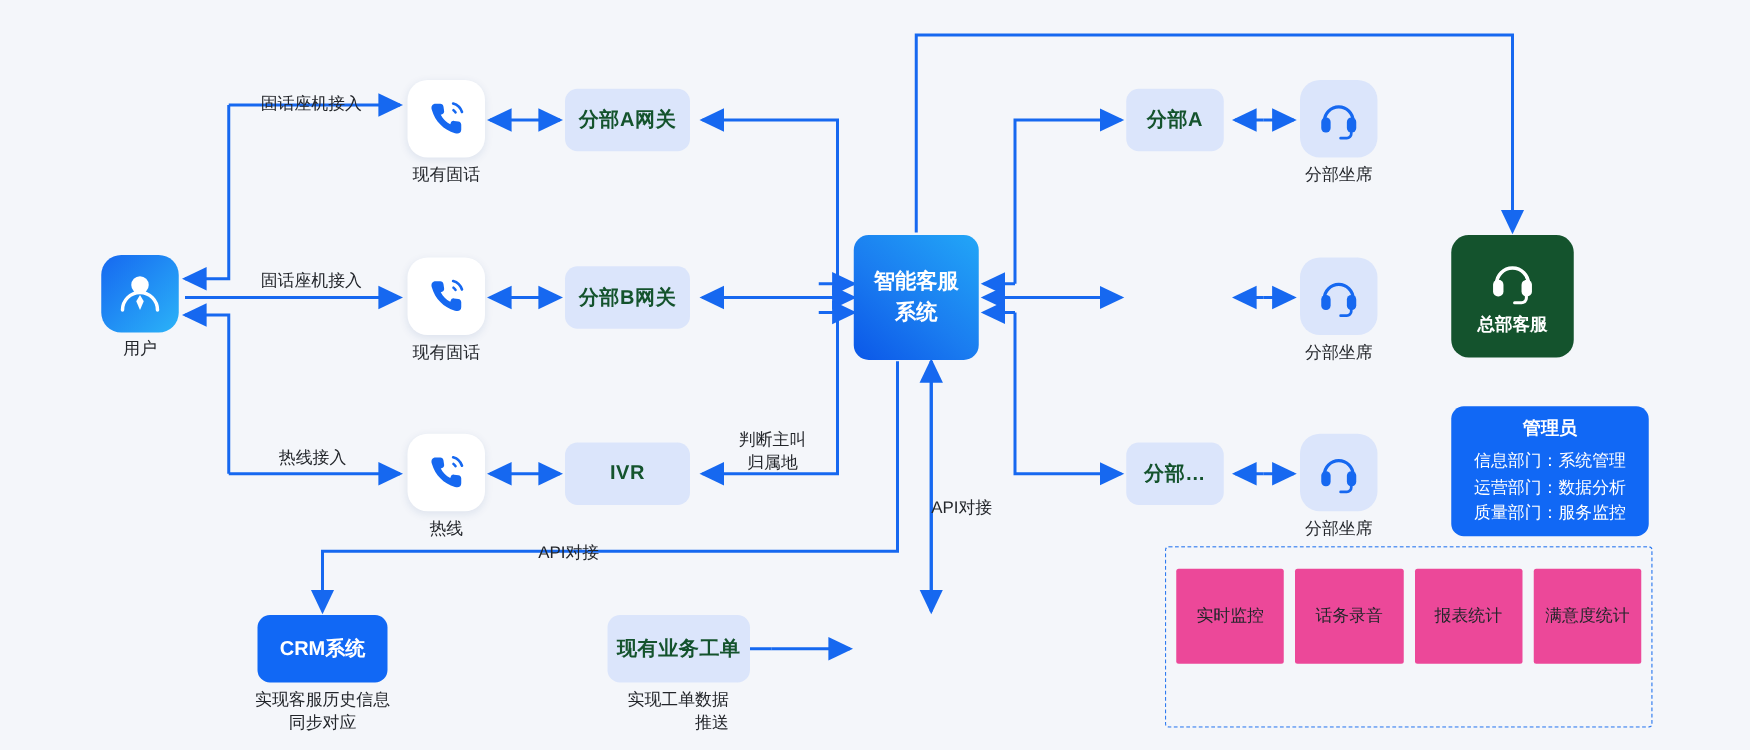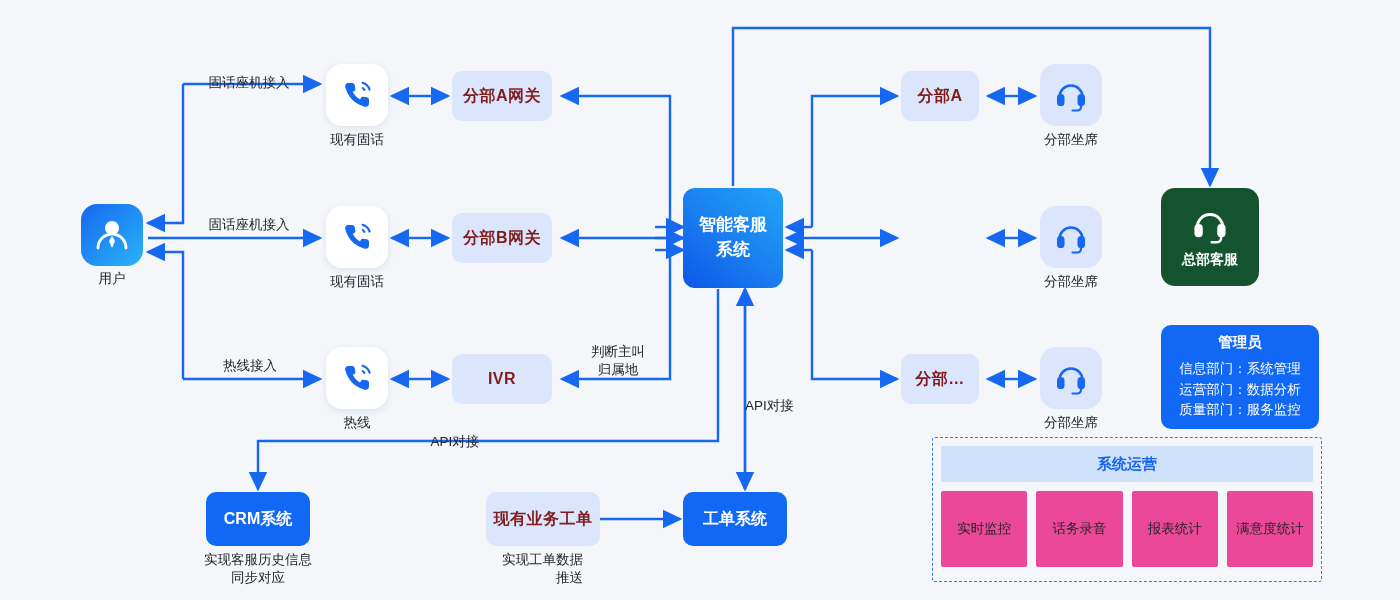--- a/index.html
+++ b/index.html
@@ -11,21 +11,21 @@
   }
   #stage{position:relative;width:1400px;height:600px;}
   svg.wires{position:absolute;left:0;top:0;width:1400px;height:600px;pointer-events:none;}
 
   .node{position:absolute;box-sizing:border-box;}
 
   
   .lightbox{
     background:#dbe5fb;border-radius:10px;
     display:flex;align-items:center;justify-content:center;
-    color:#7f1d1d;font-size:16px;font-weight:700;letter-spacing:.5px;
+    color:#14532d;font-size:16px;font-weight:700;letter-spacing:.5px;
   }
   
   .solidbox{
     background:#1168f5;border-radius:10px;
     display:flex;align-items:center;justify-content:center;
     color:#ffffff;font-size:16px;font-weight:700;
   }
   
   .gradbox{
     background:linear-gradient(40deg,#0b57e8 0%,#1a7cf0 45%,#22a6f7 100%);
@@ -242,42 +242,40 @@
   </div>
 
   <div class="node admincard" style="left:1161px;top:325px;width:158px;height:104px;">
     <div class="atitle">管理员</div>
     <div class="arow">信息部门：系统管理</div>
     <div class="arow">运营部门：数据分析</div>
     <div class="arow">质量部门：服务监控</div>
   </div>
 
   <div class="node opspanel" style="left:932px;top:437px;width:390px;height:145px;">
-    <div class="opshead">系统运营</div>
     <div class="opsgrid">
       <div class="opscell">实时监控</div>
       <div class="opscell">话务录音</div>
       <div class="opscell">报表统计</div>
       <div class="opscell">满意度统计</div>
     </div>
   </div>
 
   <div class="node solidbox" style="left:206px;top:492px;width:104px;height:54px;">CRM系统</div>
   <div class="caption" style="left:178px;top:551px;width:160px;">
     <div>实现客服历史信息</div>
     <div>同步对应</div>
   </div>
 
   <div class="node lightbox" style="left:446px;top:492px;width:114px;height:54px;margin-left:40px;">现有业务工单</div>
   <div class="caption" style="left:423px;top:551px;width:160px;text-align:right;">
     <div>实现工单数据</div>
     <div>推送</div>
   </div>
 
-  <div class="node solidbox" style="left:683px;top:492px;width:104px;height:54px;">工单系统</div>
 
   <div class="elabel" style="left:190px;top:74px;width:118px;">固话座机接入</div>
   <div class="elabel" style="left:190px;top:216px;width:118px;">固话座机接入</div>
   <div class="elabel" style="left:200px;top:357px;width:100px;">热线接入</div>
 
   <div class="elabel" style="left:578px;top:343px;width:80px;">
     <div>判断主叫</div>
     <div>归属地</div>
   </div>
 

